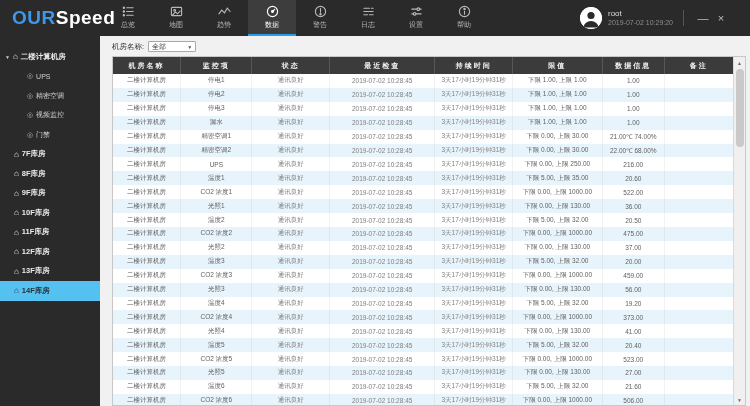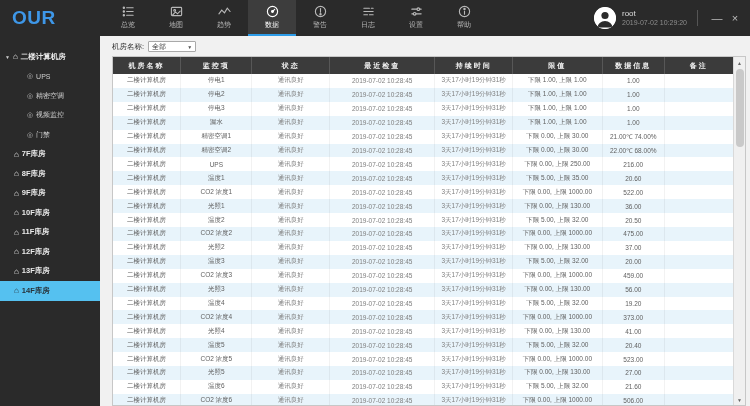--- a/index.html
+++ b/index.html
@@ -11,21 +11,21 @@
   .titlebar { height:36px; background:#2a2a2a; display:flex; align-items:stretch; flex:0 0 36px; }
   .logo { width:104px; display:flex; align-items:center; padding-left:12px; font-size:19px; font-weight:bold; letter-spacing:.5px; }
   .logo .our { color:#3e97e8; }
   .logo .speed { color:#ffffff; }
   .nav { display:flex; }
   .nav-item { width:48px; display:flex; flex-direction:column; align-items:center; justify-content:center; gap:2px; color:#b9b9b9; cursor:pointer; border-bottom:2px solid transparent; }
   .nav-item.active { background:#3d3d3d; border-bottom:2px solid #2d9ce8; color:#ffffff; }
   .nav-ic { height:13px; display:flex; align-items:center; }
   .nav-ic svg { display:block; }
   .nav-lbl { font-size:7px; }
-  .user-area { margin-left:auto; display:flex; align-items:center; padding-right:6px;justify-content:space-between; }
+  .user-area { margin-left:auto; display:flex; align-items:center; padding-right:20px;justify-content:space-between; }
   .avatar { width:22px; height:22px; border-radius:50%; background:#ffffff; overflow:hidden; flex:0 0 22px; }
   .user-meta { display:flex; flex-direction:column; margin-left:6px; line-height:1.25; }
   .username { color:#dddddd; font-size:8px; }
   .datetime { color:#8d8d8d; font-size:7px; }
   .win-divider { width:1px; height:16px; background:#555; margin:0 10px; }
   .win-btn { background:none; border:none; color:#bdbdbd; font-size:11px; width:18px; height:100%; cursor:pointer; font-family:inherit; }
 
   
   .app-body { flex:1; display:flex; overflow:hidden; }
 
@@ -65,20 +65,21 @@
   .sb-space { flex:1; }
 </style>
 </head>
 <body>
 
 <div class="window">
 
   <header class="titlebar">
     <div class="logo">
       <span class="our">OUR</span>
+        <span class="speed">Speed</span>
     </div>
     <nav class="nav">
         <div class="nav-item">
           <span class="nav-ic">
             <svg width="13" height="13" viewBox="0 0 14 14" fill="none" stroke="currentColor" stroke-width="1.2" stroke-linecap="round">
               <path d="M5 3h7M5 7h7M5 11h7"></path>
               <circle cx="2" cy="3" r=".7" fill="currentColor"></circle>
               <circle cx="2" cy="7" r=".7" fill="currentColor"></circle>
               <circle cx="2" cy="11" r=".7" fill="currentColor"></circle>
             </svg>

